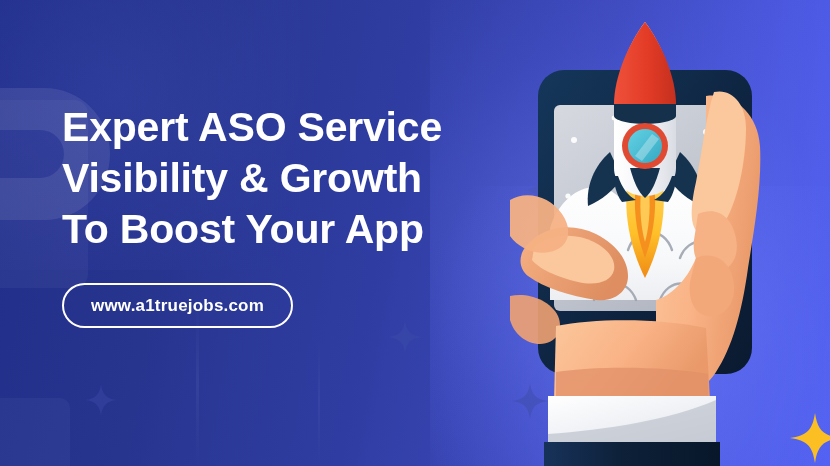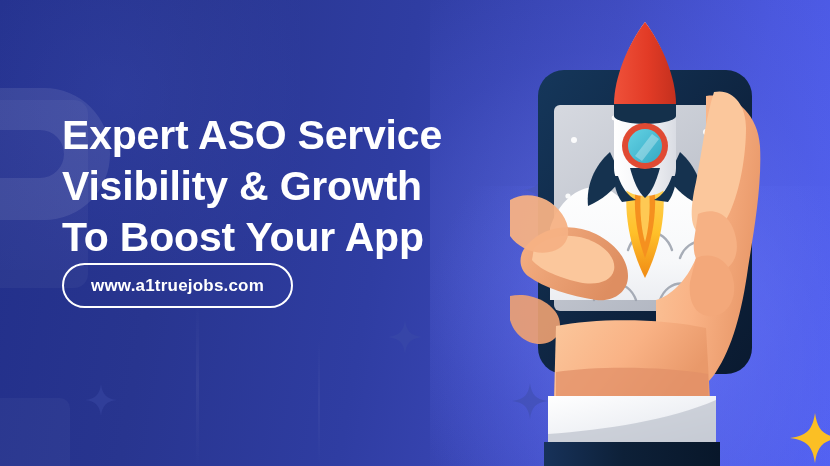--- a/index.html
+++ b/index.html
@@ -68,39 +68,40 @@
   }
 
   
   .sparkle { position: absolute; pointer-events: none; }
   .sparkle svg { display: block; width: 100%; height: 100%; }
 
   
   .copy {
     position: absolute;
     left: 62px;
-    top: 110px;
+    top: 102px;
     width: 520px;
     z-index: 20;
   }
   .headline {
     margin: 0;
     color: #ffffff;
     font-size: 41px;
     font-weight: bold;
     line-height: 51px;
     letter-spacing: -0.2px;
     white-space: nowrap;
   }
   .headline .hl-line { display: block; }
 
   .url-pill {
     display: inline-flex;
     align-items: center;
     justify-content: center;
+    margin-top: 28px;
     height: 45px;
     padding: 0 27px;
     border: 2px solid #ffffff;
     border-radius: 999px;
     color: #ffffff;
     font-size: 17px;
     font-weight: bold;
     letter-spacing: 0.2px;
     background: transparent;
     cursor: pointer;

